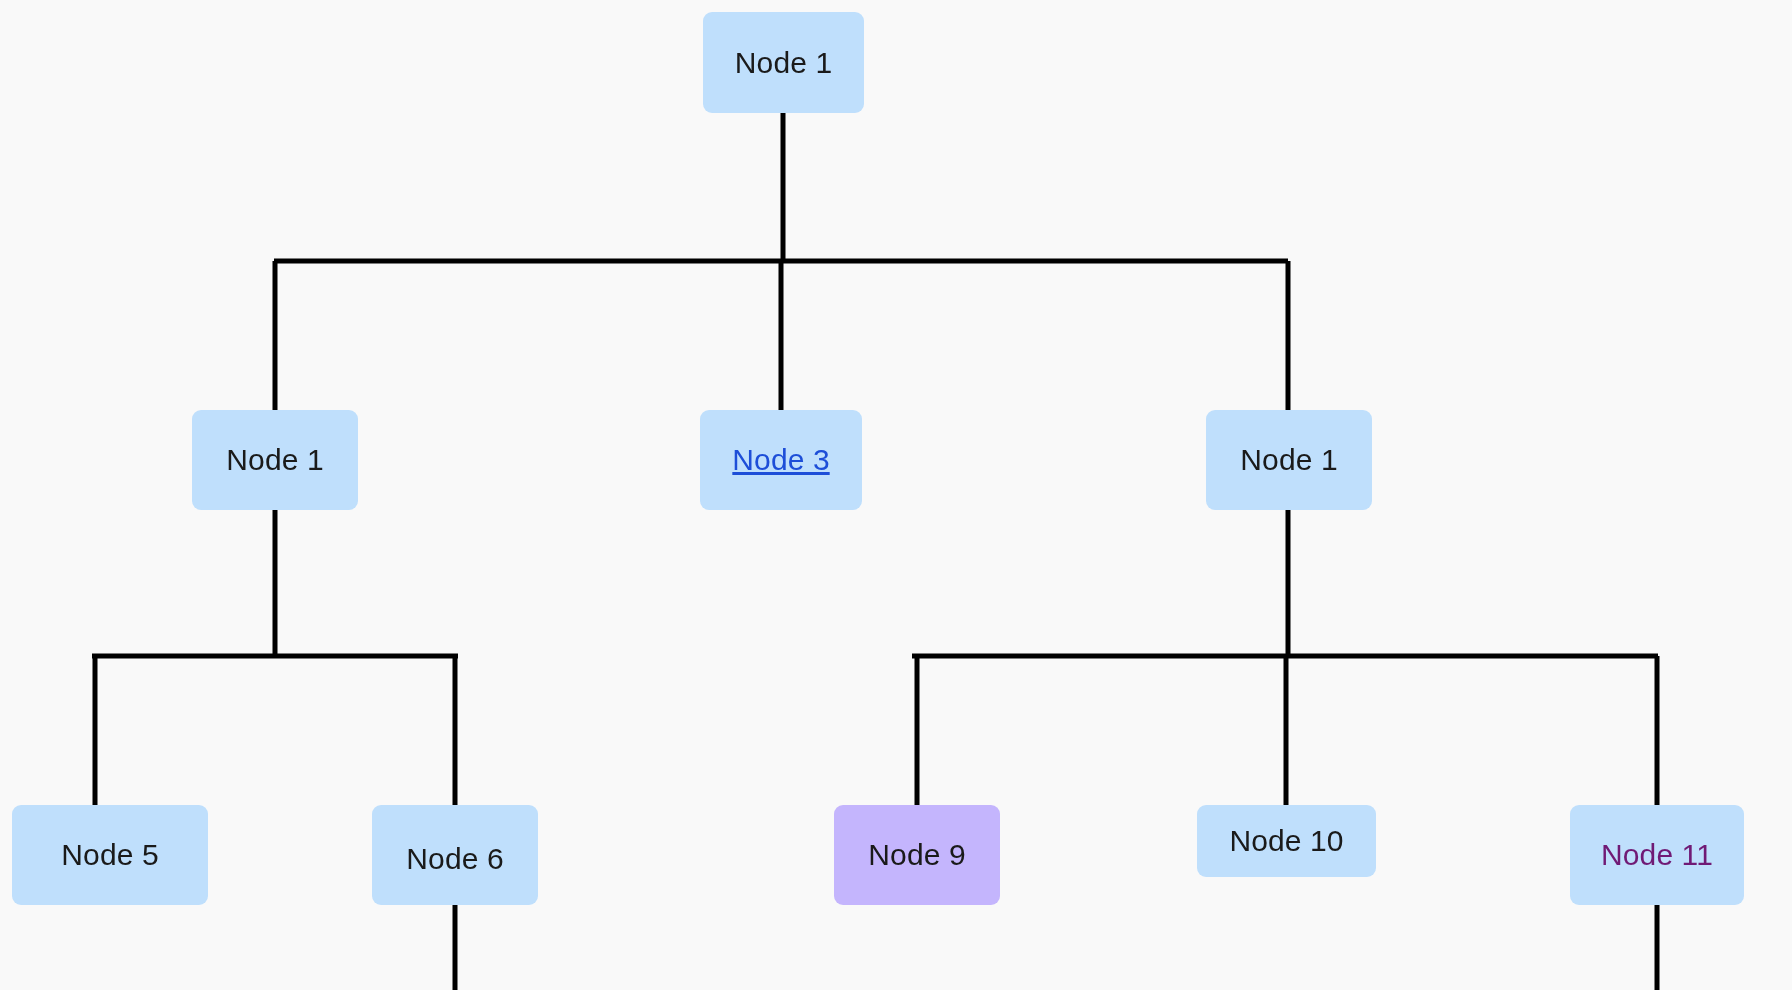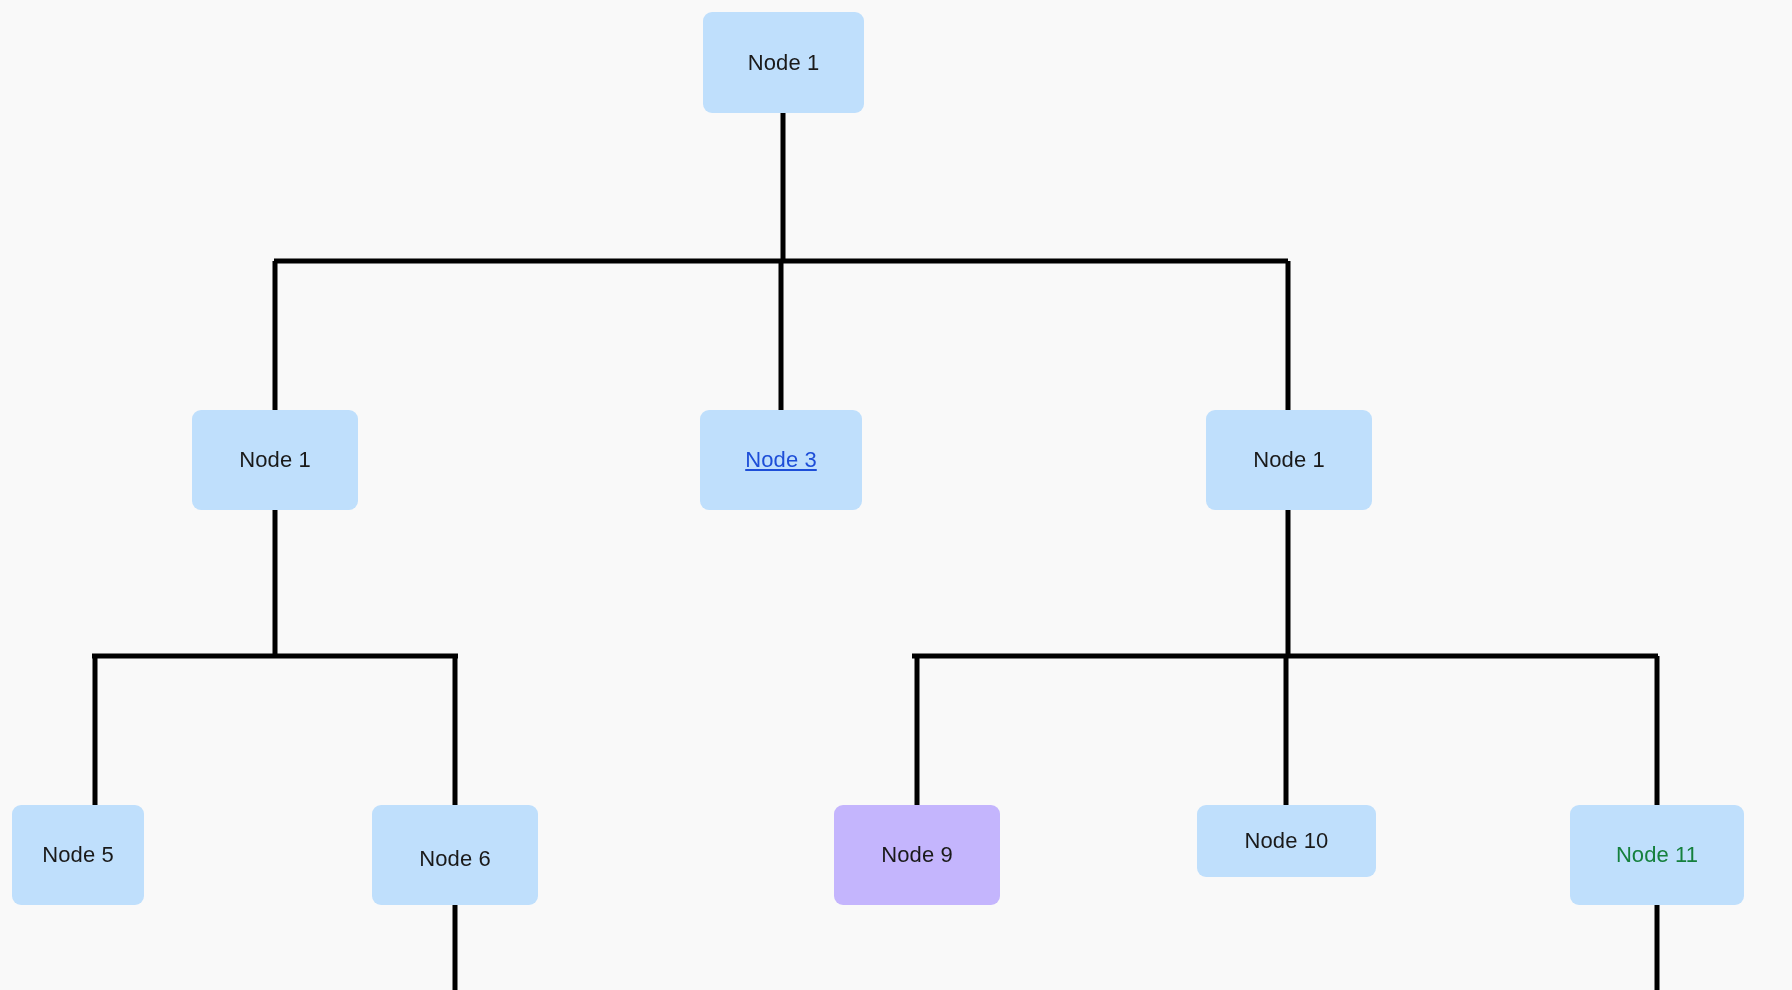--- a/index.html
+++ b/index.html
@@ -33,21 +33,21 @@
     box-sizing: border-box;
     background: #bfdffc;
     border-radius: 9px;
     display: flex;
     align-items: center;
     justify-content: center;
     z-index: 2;
   }
   .node-label {
     font-family: "Liberation Sans", sans-serif;
-    font-size: 22px;
+    font-size: 30px;
     line-height: 1;
     color: #1a1a1a;
     letter-spacing: 0.1px;
     white-space: nowrap;
     user-select: none;
   }
 </style>
 </head>
 <body>
 
@@ -72,30 +72,30 @@
       </div>
       <div class="node" style="left: 192px; top: 410px; width: 166px; height: 100px; background: rgb(191, 223, 252);">
         <span class="node-label" style="color: rgb(26, 26, 26);">Node 1</span>
       </div>
       <div class="node" style="left: 700px; top: 410px; width: 162px; height: 100px; background: rgb(191, 223, 252);">
         <span class="node-label" style="color: #1d4ed8; text-decoration: underline;">Node 3</span>
       </div>
       <div class="node" style="left: 1206px; top: 410px; width: 166px; height: 100px; background: rgb(191, 223, 252);">
         <span class="node-label" style="color: rgb(26, 26, 26);">Node 1</span>
       </div>
-      <div class="node" style="left: 12px; top: 805px; width: 132px; height: 100px; background: rgb(191, 223, 252);">
+      <div class="node" style="left: 12px; top: 805px; width: 196px; height: 100px; background: rgb(191, 223, 252);">
         <span class="node-label" style="color: rgb(26, 26, 26);">Node 5</span>
       </div>
       <div class="node" style="left: 372px; top: 805px; width: 166px; height: 100px; background: rgb(191, 223, 252);">
         <span class="node-label" style="color: rgb(26, 26, 26); margin-top: 8px;">Node 6</span>
       </div>
       <div class="node" style="left: 834px; top: 805px; width: 166px; height: 100px; background: #c4b5fd;">
         <span class="node-label" style="color: rgb(26, 26, 26);">Node 9</span>
       </div>
       <div class="node" style="left: 1197px; top: 805px; width: 179px; height: 72px; background: rgb(191, 223, 252);">
         <span class="node-label" style="color: rgb(26, 26, 26);">Node 10</span>
       </div>
       <div class="node" style="left: 1570px; top: 805px; width: 174px; height: 100px; background: rgb(191, 223, 252);">
-        <span class="node-label" style="color: #15803d;">Node 11</span>
+        <span class="node-label" style="color: #701a75;">Node 11</span>
       </div>
     </div>
 
 </div>
 
 </body></html>

